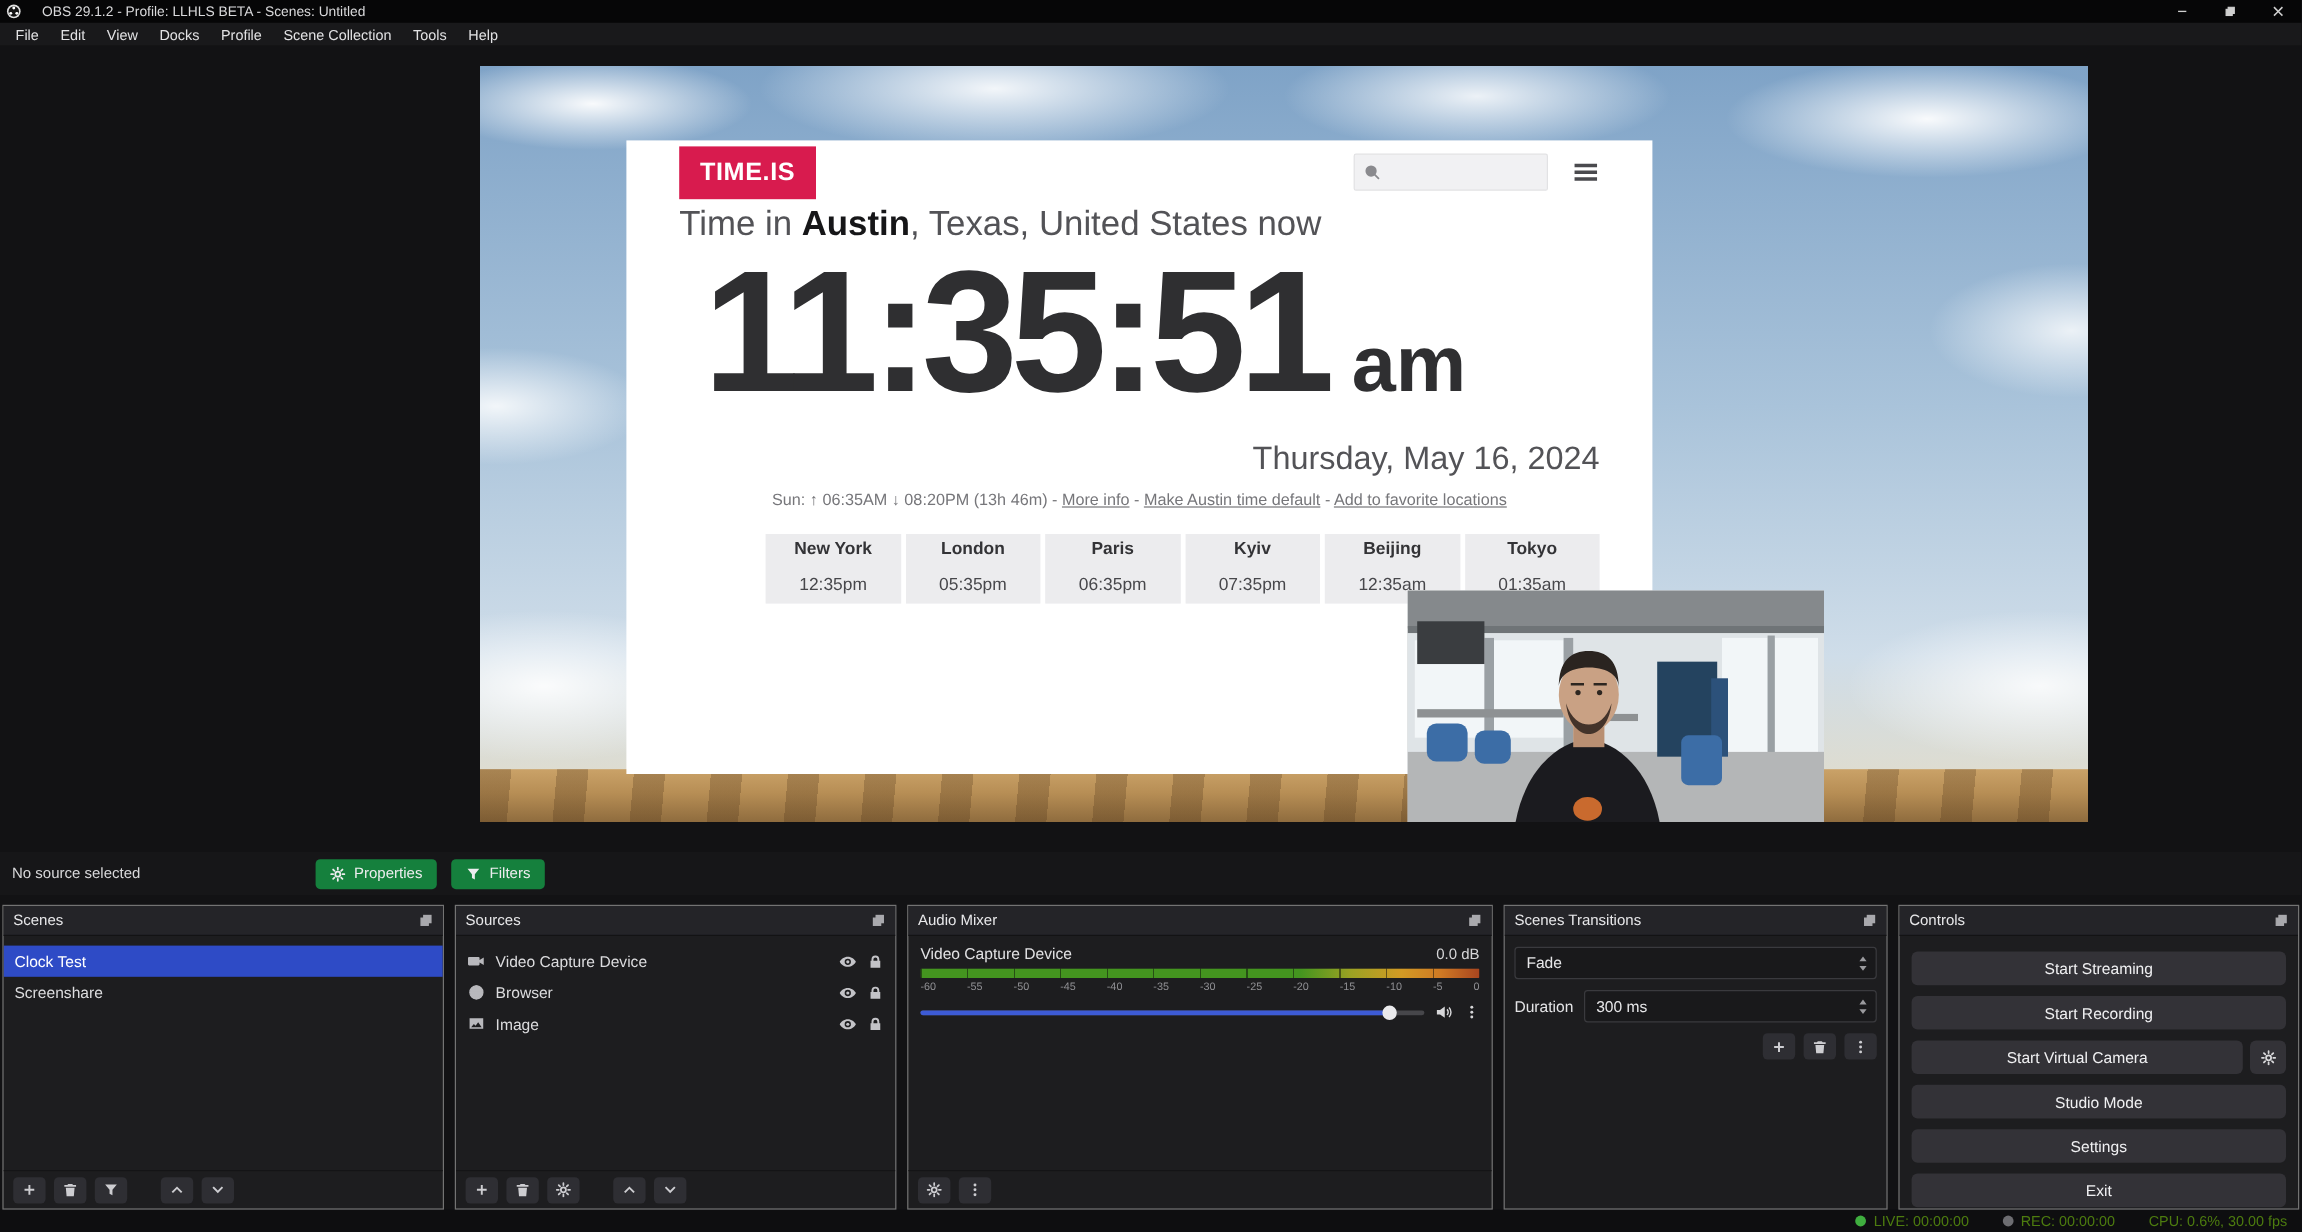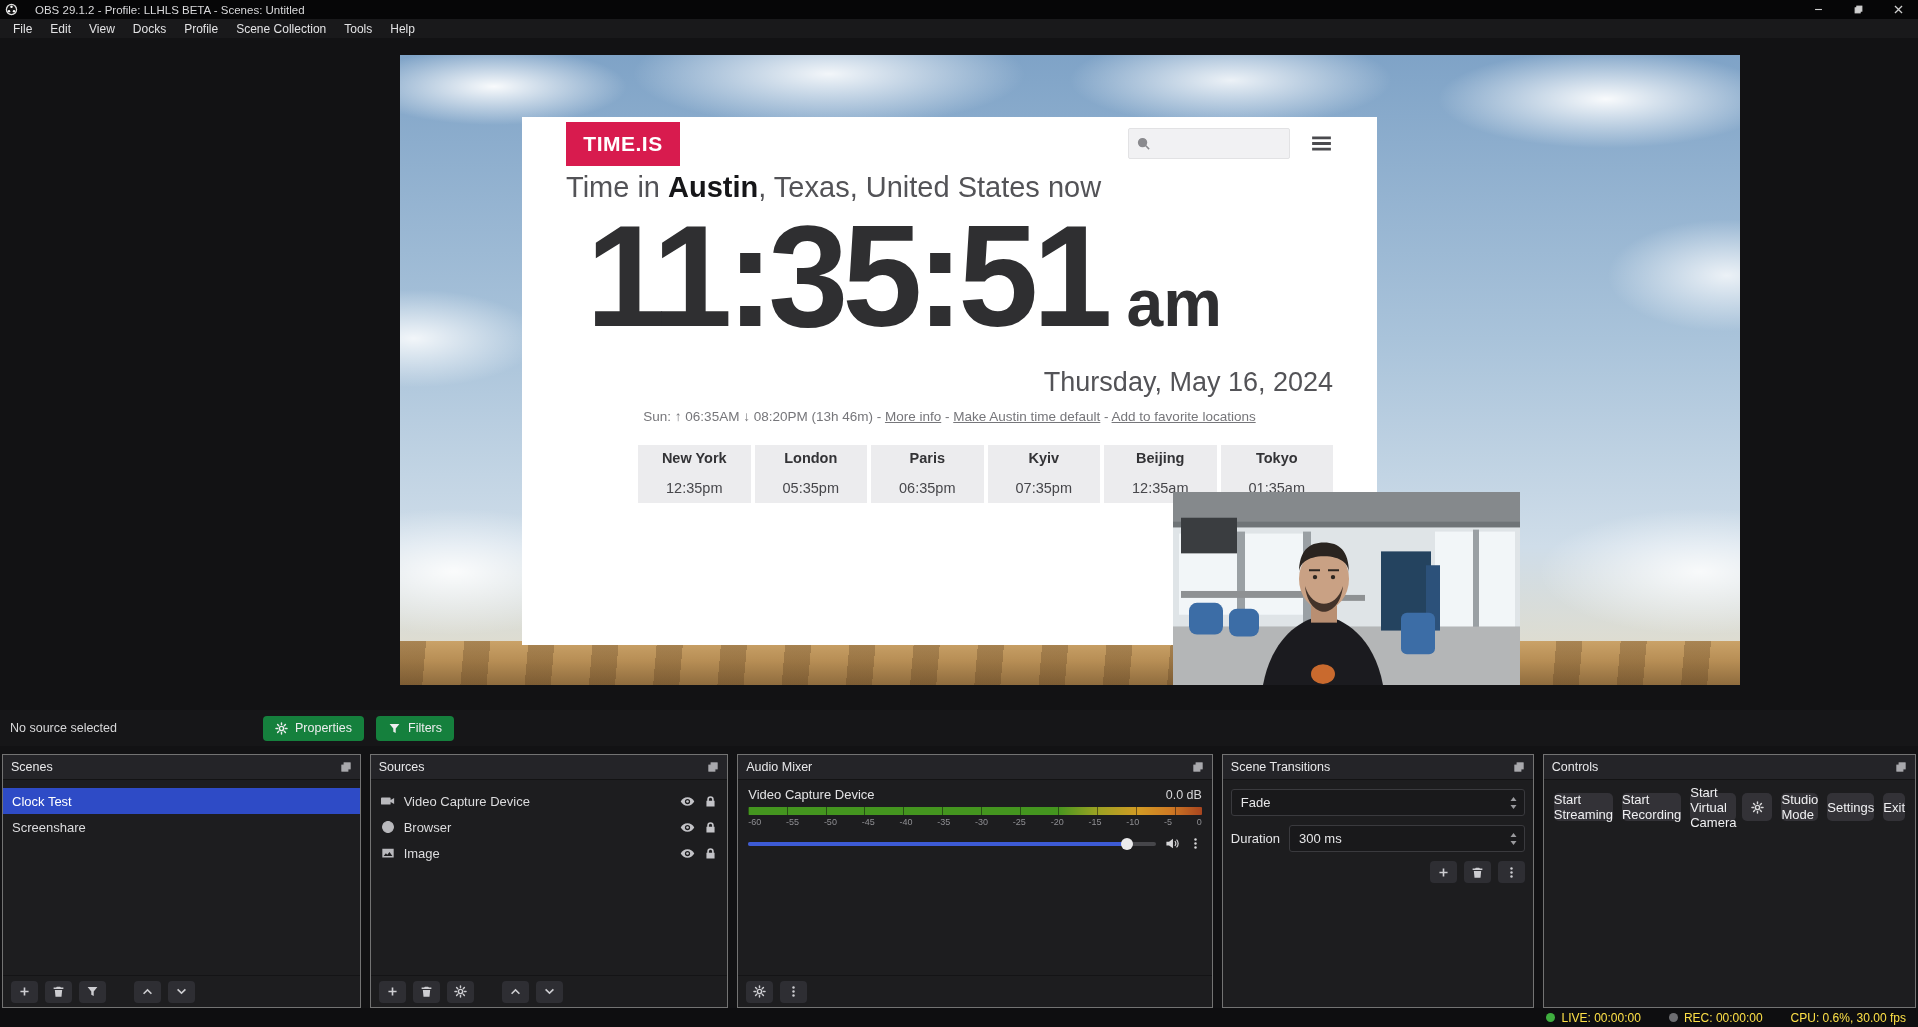--- a/index.html
+++ b/index.html
@@ -108,31 +108,31 @@
   
   .trans-body { padding:9px 8px; display:flex; flex-direction:column; gap:9px; }
   .combo, .spin-input { height:27px; background:#19191b; border:1px solid #3a3a3e; border-radius:3px;
     display:flex; align-items:center; padding:0 6px 0 9px; font-size:13px; color:#e6e6e8; }
   .combo .spin, .spin-input .spin { margin-left:auto; color:#9a9a9e; }
   .duration-row { display:flex; align-items:center; gap:9px; }
   .duration-row .spin-input { flex:1; }
   .trans-buttons { display:flex; justify-content:flex-end; gap:7px; }
 
   
-  .controls-body { padding:13px 10px 0; display:flex; gap:9px; }
+  .controls-body { padding:13px 10px 0; display:flex; flex-direction:column; gap:9px; }
   .ctl-btn { height:28px; background:#333237; border-radius:5px; display:flex; align-items:center;
     justify-content:center; font-size:13px; color:#f0f0f2; }
   .vc-row { display:flex; gap:6px; }
   .vc-row .ctl-btn { flex:1; }
   .vc-gear { width:30px; height:28px; background:#333237; border-radius:5px; display:flex; align-items:center;
     justify-content:center; color:#d9d9db; }
 
   
   .statusbar { height:19px; background:#0e0e10; display:flex; align-items:center; justify-content:flex-end;
-    gap:28px; padding-right:12px; font-size:12px; color:#fde047;padding-left:20px; }
+    gap:28px; padding-right:12px; font-size:12px; color:#4d7c0f;padding-left:20px; }
   .sb-item { display:flex; align-items:center; gap:6px; }
   .dot { width:9px; height:9px; border-radius:50%; }
   .dot-live { background:#3fae3f; }
   .dot-rec { background:#6d6d71; }
 </style>
 </head>
 <body>
 
 <div class="titlebar">
   <span>
@@ -527,21 +527,21 @@
             <circle cx="8" cy="3" r="1.5"></circle>
             <circle cx="8" cy="8" r="1.5"></circle>
             <circle cx="8" cy="13" r="1.5"></circle>
           </svg>
       </span>
     </div>
   </div>
 
   <div class="panel panel-transitions">
     <div class="panel-header">
-      <span>Scene Transitions</span>
+      <span>Scenes Transitions</span>
       <span class="dock-ic">
         <svg width="12" height="12" viewBox="0 0 16 16" fill="none" stroke="currentColor" stroke-width="1.4">
             <rect x="5.5" y="2.5" width="8" height="8"></rect>
             <rect x="2.5" y="5.5" width="8" height="8"></rect>
           </svg>
       </span>
     </div>
     <div class="panel-body">
       <div class="trans-body">
         <div class="combo">

